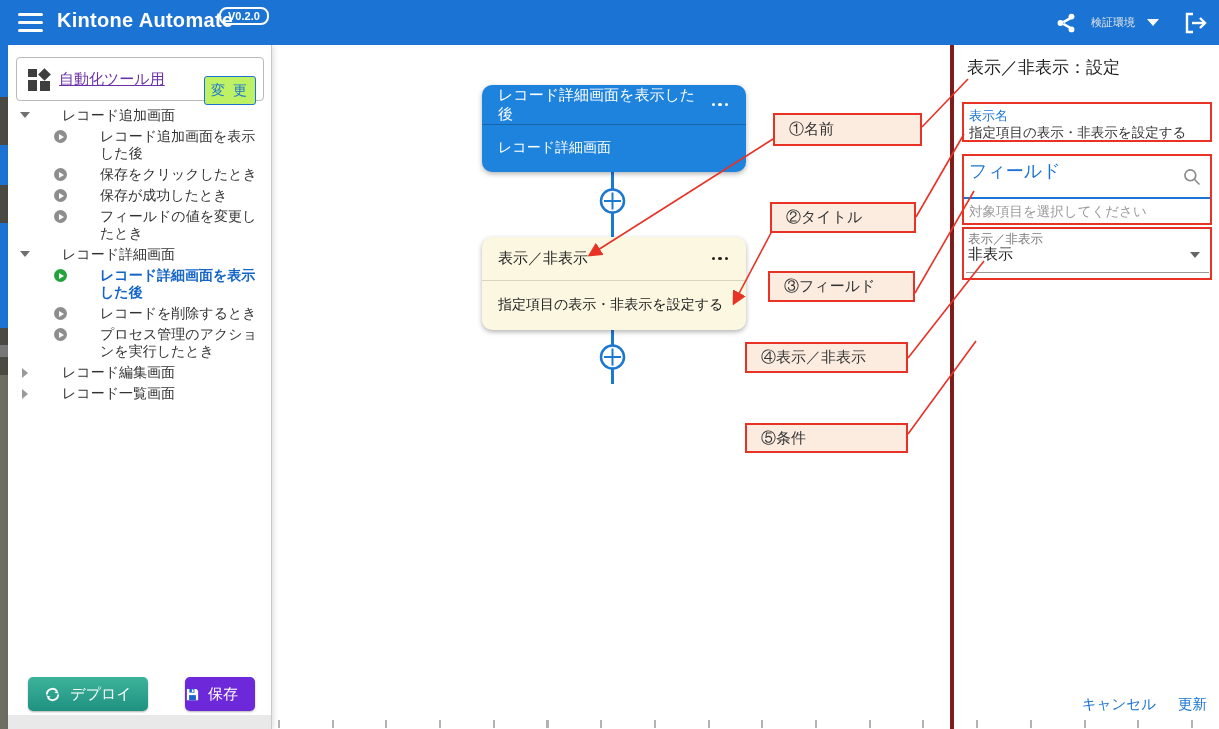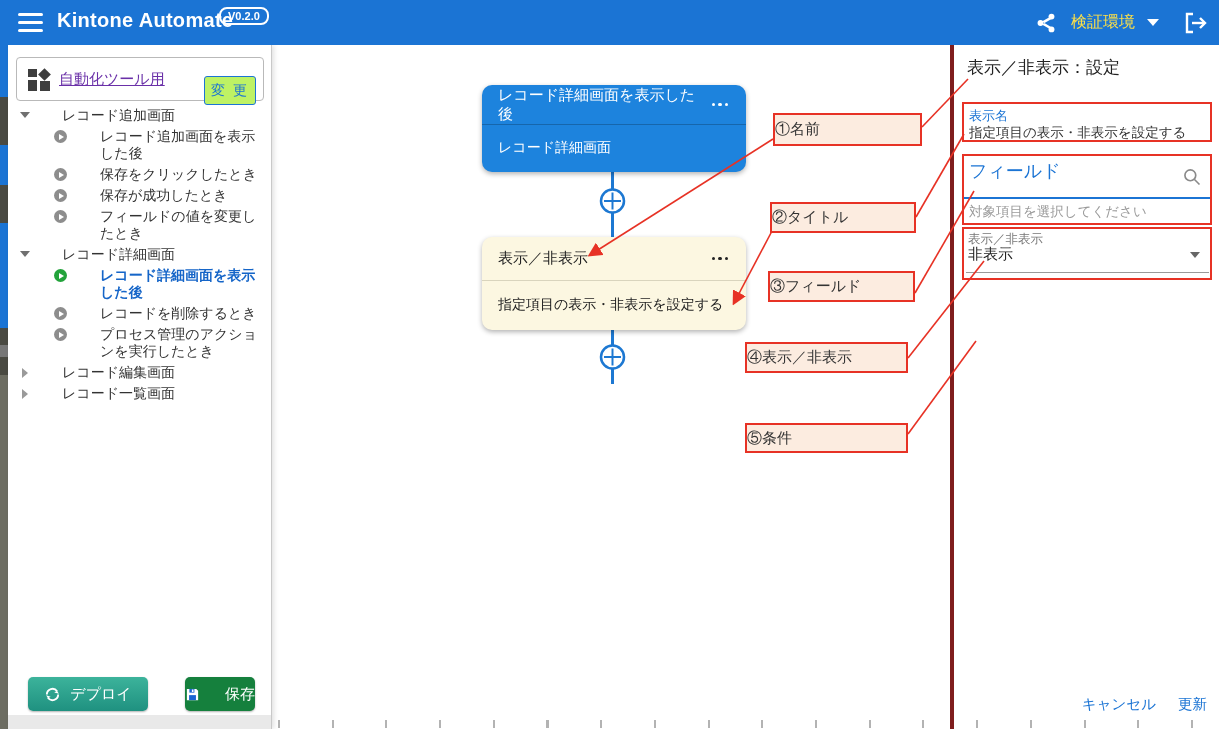--- a/index.html
+++ b/index.html
@@ -7,21 +7,21 @@
   body { font-family:"Liberation Sans", sans-serif; background:#fff; overflow:hidden; }
   #app { position:relative; width:1219px; height:729px; background:#fff; }
 
   
   .header { position:absolute; left:0; top:0; width:1219px; height:45px; background:#1b74d4; z-index:6; display:flex; align-items:center; }
   .hamburger { position:absolute; left:18px; top:13px; width:25px; height:19px; cursor:pointer; }
   .hamburger span { display:block; height:3px; background:#fff; border-radius:2px; margin-bottom:5px; }
   .app-title { position:absolute; left:57px; top:9px; color:#fff; font-size:20px; font-weight:bold; letter-spacing:.3px; }
   .ver-badge { position:absolute; left:219px; top:7px; color:#fff; font-size:11px; font-weight:bold; border:2px solid #fff; border-radius:8px; padding:1px 7px; }
   .hdr-right { position:absolute; right:12px; top:0; height:45px; display:flex; align-items:center; gap:14px; }
-  .env-label { color:#fde047; font-size:16px; }
+  .env-label { color:#e5e5e5; font-size:11px; }
   .caret-down-w { width:0; height:0; border-left:6px solid transparent; border-right:6px solid transparent; border-top:7px solid #fff; margin-left:-2px; }
   .hdr-icon { display:inline-flex; }
 
   
   .left-strip { position:absolute; left:0; top:45px; width:8px; height:684px; background:#4a4a42; z-index:5; }
   .left-strip .seg { position:absolute; left:0; width:8px; }
 
   
   .sidebar { position:absolute; left:8px; top:45px; width:264px; height:684px; background:#fff; border-right:1px solid #c9c9c9; box-shadow:2px 0 5px rgba(0,0,0,.12); z-index:5; }
   .app-box { position:absolute; left:8px; top:12px; width:248px; height:44px; border:1px solid #b9b9b9; border-radius:4px; background:#fff; }
@@ -38,35 +38,35 @@
   .tri-open { width:0; height:0; border-left:5px solid transparent; border-right:5px solid transparent; border-top:6px solid #707070; margin:5px 6px 0 0; flex:0 0 auto; }
   .tri-closed { width:0; height:0; border-top:5px solid transparent; border-bottom:5px solid transparent; border-left:6px solid #9a9a9a; margin:4px 8px 0 2px; flex:0 0 auto; }
   .tchild { display:flex; align-items:flex-start; padding:2px 0 2px 40px; line-height:17px; cursor:pointer; }
   .play-ic { flex:0 0 auto; width:13px; height:13px; border-radius:50%; background:#8d8d8d; margin:2px 7px 0 0; position:relative; }
   .play-ic::after { content:""; position:absolute; left:5px; top:3.5px; width:0; height:0; border-top:3px solid transparent; border-bottom:3px solid transparent; border-left:5px solid #fff; }
   .play-ic.green { background:#23a33b; }
   .tchild.active .tlabel { color:#1565c8; font-weight:bold; }
   .tlabel { flex:1 1 auto;margin-left:26px; }
   .sb-footer-strip { position:absolute; left:0; bottom:0; width:100%; height:14px; background:#e9e9e9; }
   .deploy-btn { position:absolute; left:20px; top:632px; width:120px; height:34px; border:none; border-radius:5px; background:linear-gradient(#3cb39b,#1f9180); color:#fff; font-size:15px; display:flex; align-items:center; justify-content:center; gap:9px; cursor:pointer; box-shadow:0 1px 2px rgba(0,0,0,.3); }
-  .save-btn { position:absolute; left:177px; top:632px; width:70px; height:34px; border:none; border-radius:5px; background:#15803d; color:#fff; font-size:15px; display:flex; align-items:center; justify-content:space-between; gap:8px; cursor:pointer; box-shadow:0 1px 2px rgba(0,0,0,.3); }
+  .save-btn { position:absolute; left:177px; top:632px; width:70px; height:34px; border:none; border-radius:5px; background:#6d28d9; color:#fff; font-size:15px; display:flex; align-items:center; justify-content:flex-start; gap:8px; cursor:pointer; box-shadow:0 1px 2px rgba(0,0,0,.3); }
   .node { position:absolute; width:264px; border-radius:10px; z-index:2; }
   .node-blue { left:482px; top:85px; height:87px; background:#1d83dd; box-shadow:0 2px 5px rgba(0,0,0,.3); color:#fff; }
   .node-blue .node-hd { height:40px; border-bottom:1px solid rgba(0,0,0,.22); }
   .node-blue .node-bd { height:46px; }
   .node-yellow { left:482px; top:237px; height:93px; background:#fcf7e1; box-shadow:0 2px 5px rgba(0,0,0,.3); color:#222; }
   .node-yellow .node-hd { height:44px; border-bottom:1px solid #d9d4bd; }
   .node-yellow .node-bd { height:48px; }
   .node-hd, .node-bd { display:flex; align-items:center; padding:0 16px; font-size:15px; }
   .node-bd { font-size:14px; }
   .dots { margin-left:auto; display:flex; gap:3px; cursor:pointer; padding:4px 2px; }
   .dots i { width:3.5px; height:3.5px; border-radius:50%; background:currentColor; display:block; }
 
   
-  .callout { position:absolute; background:#fcece0; border:2px solid #e73225; font-size:15px; color:#333; display:flex; align-items:center; z-index:11; }
+  .callout { position:absolute; background:#fcece0; border:2px solid #e73225; font-size:15px; color:#333; display:flex; align-items:center; padding-left:14px; z-index:11; }
 
   
   .panel { position:absolute; left:950px; top:45px; width:269px; height:684px; background:#fff; border-left:4px solid #7f1d1d; z-index:4; }
   .panel-title { position:absolute; left:13px; top:11px; font-size:17px; color:#222; }
   .redbox { position:absolute; border:2px solid #e73225; background:#fff; }
   .rb1 { left:8px; top:57px; width:250px; height:40px; }
   .rb2 { left:8px; top:109px; width:250px; height:71px; }
   .rb3 { left:8px; top:182px; width:250px; height:53px; }
   .rb4 { left:13px; top:239px; width:245px; height:115px; }
   .f-label-blue { position:absolute; left:5px; top:3px; font-size:13px; color:#1b74d4; }

